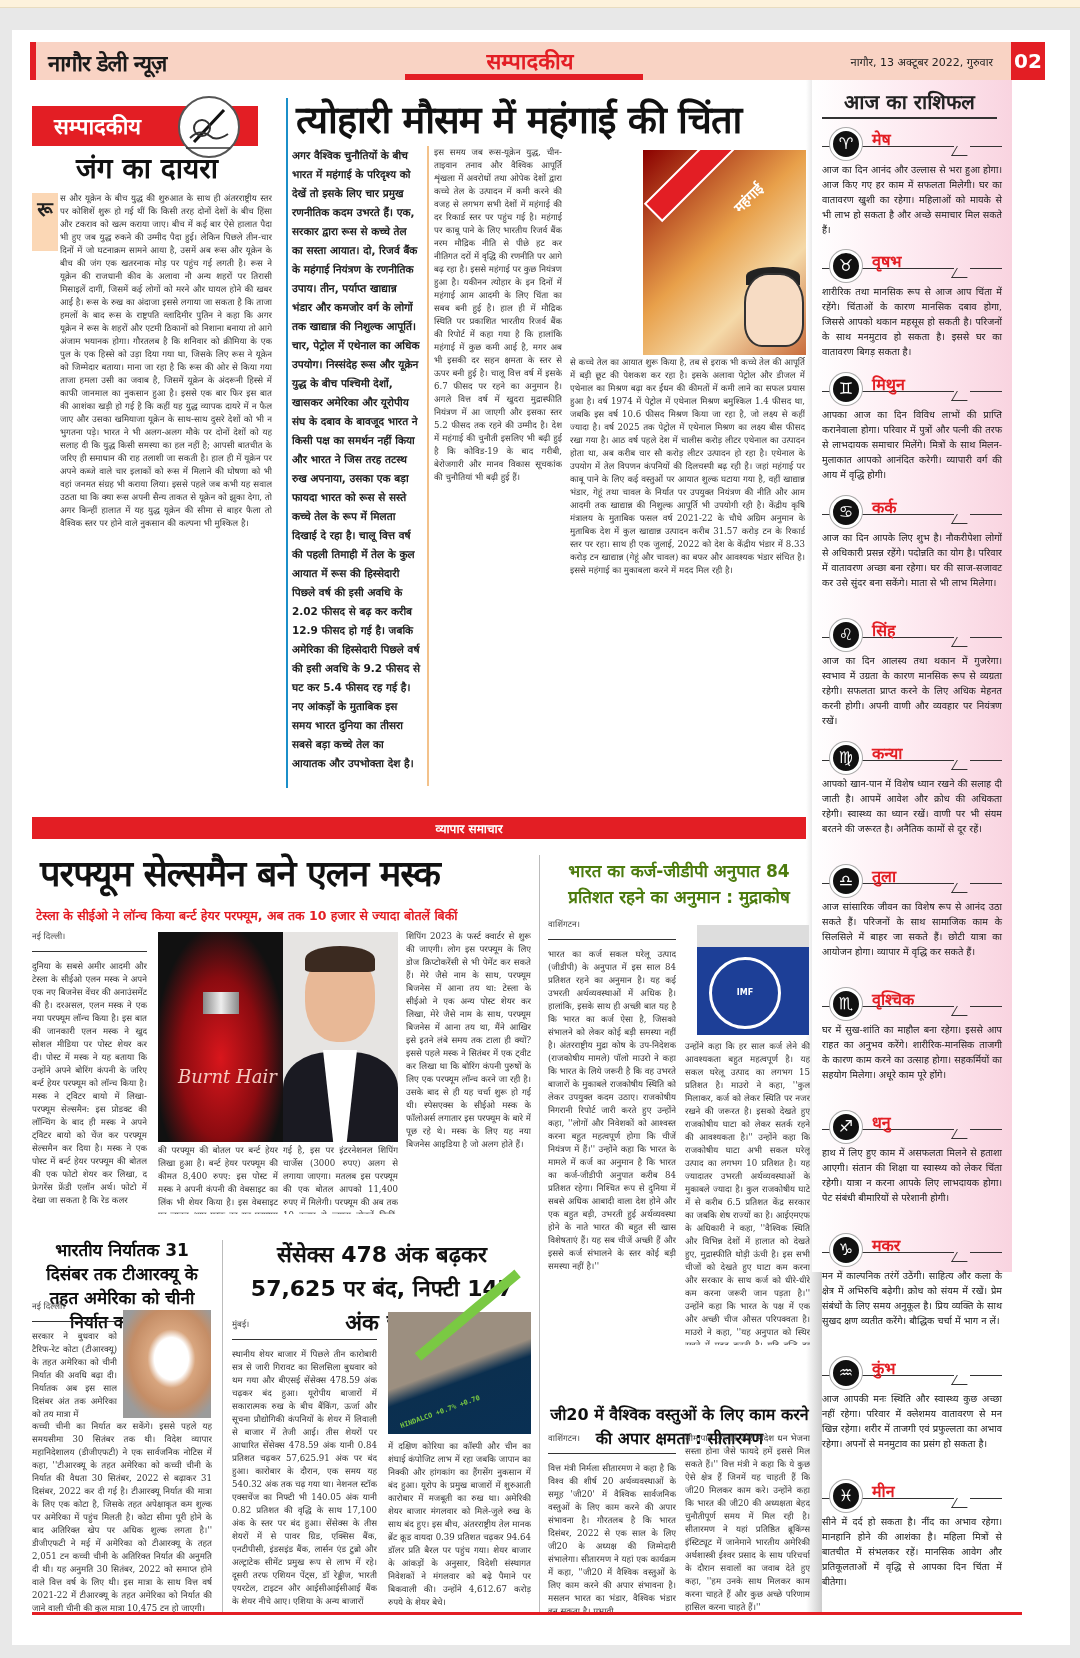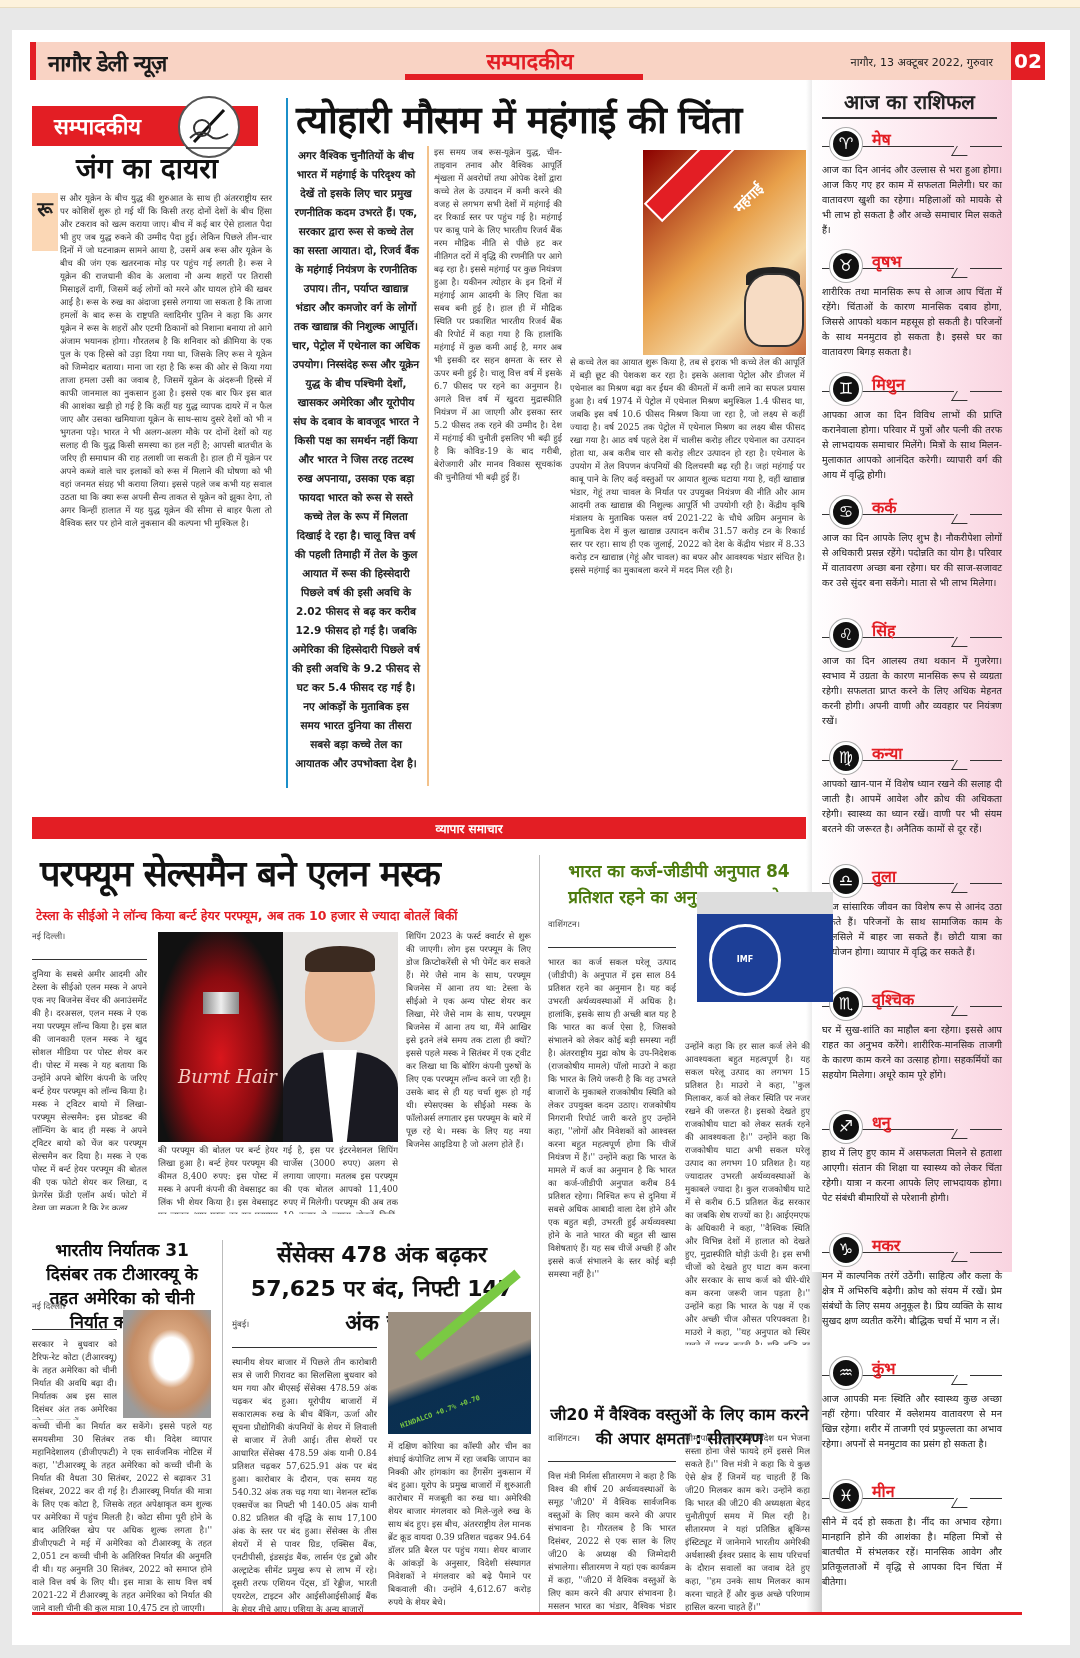--- a/index.html
+++ b/index.html
@@ -16,21 +16,21 @@
 
 .ed-banner{position:absolute;left:32px;top:106px;width:226px;height:40px;background:#e31e24}
 .ed-banner span{position:absolute;left:22px;top:4px;color:#fff;font:bold 22px "DejaVu Sans",sans-serif}
 .pen-icon{position:absolute;left:178px;top:96px;width:62px;height:62px;border-radius:50%;background:#fff;border:2px solid #555}
 .ed-title{position:absolute;left:32px;top:148px;width:230px;text-align:center;font:bold 28px "DejaVu Sans",sans-serif;color:#111}
 .dropcap{position:absolute;left:32px;top:193px;width:26px;height:58px;background:#fbd7b5;font:bold 20px "DejaVu Sans",sans-serif;text-align:center;padding-top:2px;color:#222}
 .body-text{font:8.6px/13px "DejaVu Serif",serif;color:#333;text-align:justify;overflow:hidden}
 .col-ed{position:absolute;left:60px;top:192px;width:212px;height:600px}
 .vline-blue{position:absolute;left:286px;top:98px;width:2px;height:690px;background:#1b8fc9}
 .main-title{position:absolute;left:296px;top:92px;width:510px;font:bold 38px "DejaVu Sans",sans-serif;color:#111;white-space:nowrap;letter-spacing:-1px}
-.pull{position:absolute;left:292px;top:146px;width:128px;font:bold 10.5px/19px "DejaVu Sans",sans-serif;color:#222;text-align:center}
+.pull{position:absolute;left:292px;top:146px;width:128px;font:bold 10.5px/19px "DejaVu Sans",sans-serif;color:#222;text-align:left}
 .vline-tan{position:absolute;left:427px;top:146px;width:2px;height:640px;background:#f3c28b}
 .col-m1{position:absolute;left:434px;top:146px;width:128px;height:640px}
 .col-m2{position:absolute;left:570px;top:356px;width:235px;height:430px}
 .infl-img{position:absolute;left:643px;top:150px;width:165px;height:205px;background:linear-gradient(135deg,#8b0000,#e8a04a 45%,#f5d9a8 70%,#c86b3b);overflow:hidden}
 .infl-img .arrow{position:absolute;left:10px;top:50px;width:190px;height:26px;background:#e31e24;transform:rotate(-45deg);transform-origin:left center;border:2px solid #fff}
 .infl-img .lbl{position:absolute;left:88px;top:38px;color:#fff;font:bold 14px "DejaVu Sans",sans-serif;transform:rotate(-45deg)}
 .infl-img .face{position:absolute;right:4px;bottom:8px;width:60px;height:74px;background:#f7dcc4;border-radius:40% 40% 30% 30%;border:2px solid #333}
 .infl-img .hair{position:absolute;right:8px;bottom:70px;width:54px;height:18px;background:#222;border-radius:50% 50% 0 0}
 
 .rashi{position:absolute;left:812px;top:80px;width:200px;height:1192px;background:linear-gradient(90deg,#fff 0%,#fde6ee 60%,#f9d4e0 100%)}
@@ -42,37 +42,37 @@
 .sign .line2{position:absolute;left:148px;top:18px;width:32px;height:1px;background:#333}
 .sign .notch{position:absolute;left:132px;top:18px;width:16px;height:10px;border-left:1px solid #333;border-bottom:1px solid #333;transform:skewX(-30deg)}
 .sign .ico{position:absolute;left:8px;top:0;width:32px;height:32px;border-radius:50%;background:#111;border:3px solid #fff;box-shadow:0 0 0 1px #aaa;color:#fff;font:16px "DejaVu Sans",sans-serif;text-align:center;line-height:26px}
 .sign .name{position:absolute;left:50px;top:0;font:bold 16px "DejaVu Sans",sans-serif;color:#e31e24;background:transparent}
 .sign p{font:9.5px/15px "DejaVu Serif",serif;color:#222;text-align:justify;margin-top:0}
 
 .biz-band{position:absolute;left:32px;top:817px;width:774px;height:22px;background:#e31e24}
 .biz-band span{position:absolute;left:0;width:774px;text-align:center;top:3px;color:#fff;font:bold 12px "DejaVu Sans",sans-serif;padding-left:100px}
 .musk-title{position:absolute;left:40px;top:848px;width:500px;font:bold 36px "DejaVu Sans",sans-serif;color:#111;white-space:nowrap;letter-spacing:-1px}
 .musk-sub{position:absolute;left:36px;top:907px;width:510px;font:bold 12.5px "DejaVu Sans",sans-serif;color:#e31e24;white-space:nowrap}
-.dateline{font:8.5px "DejaVu Serif",serif;color:#444;border-bottom:1px solid #333;padding-bottom:18px;margin-bottom:8px}
+.dateline{font:8.5px "DejaVu Serif",serif;color:#444;border-bottom:1px solid #333;padding-bottom:10px;margin-bottom:8px}
 .col-a{position:absolute;left:32px;top:930px;width:115px;height:280px}
 .perf-img{position:absolute;left:158px;top:932px;width:125px;height:210px;background:radial-gradient(ellipse at 50% 60%,#d9161c 0%,#8a0b10 45%,#111 75%)}
 .perf-img .neck{position:absolute;left:45px;top:60px;width:36px;height:22px;background:linear-gradient(90deg,#888,#eee,#888)}
 .perf-img .script{position:absolute;left:20px;top:136px;font:italic 18px "DejaVu Serif",serif;color:#f5cbc0;line-height:18px}
 .musk-img{position:absolute;left:283px;top:932px;width:115px;height:210px;background:#e6e4e2;overflow:hidden}
 .musk-img .head{position:absolute;left:22px;top:20px;width:70px;height:90px;background:#e8b896;border-radius:45%}
 .musk-img .hair{position:absolute;left:22px;top:14px;width:70px;height:26px;background:#3b2a20;border-radius:50% 50% 10% 10%}
 .musk-img .suit{position:absolute;left:0;top:120px;width:115px;height:90px;background:#1a1a22;border-radius:40% 40% 0 0}
 .musk-img .shirt{position:absolute;left:40px;top:118px;width:34px;height:92px;background:#fff;clip-path:polygon(0 0,100% 0,70% 100%,30% 100%)}
 .col-b{position:absolute;left:158px;top:1144px;width:120px;height:70px}
 .col-c{position:absolute;left:283px;top:1144px;width:115px;height:70px}
 .col-d{position:absolute;left:406px;top:930px;width:125px;height:280px}
 .vsep{position:absolute;width:1px;background:#bbb}
 .imf-title{position:absolute;left:548px;top:858px;width:262px;text-align:center;font:bold 17px/26px "DejaVu Sans",sans-serif;color:#4d7c0f}
 .col-e{position:absolute;left:548px;top:918px;width:128px;height:425px}
-.imf-img{position:absolute;left:697px;top:892px;width:136px;height:110px;background:linear-gradient(180deg,#ddd 0 20%,#1d3f97 20%)}
+.imf-img{position:absolute;left:697px;top:925px;width:112px;height:110px;background:linear-gradient(180deg,#ddd 0 20%,#1d3f97 20%)}
 .imf-img .seal{position:absolute;left:12px;top:32px;width:72px;height:72px;border-radius:50%;border:3px solid #fff;color:#fff;font:bold 8px "DejaVu Sans",sans-serif;text-align:center;line-height:66px}
 .col-f{position:absolute;left:685px;top:1040px;width:125px;height:305px}
 .g20-title{position:absolute;left:542px;top:1403px;width:275px;text-align:center;font:bold 16px/24px "DejaVu Sans",sans-serif;color:#111}
 .col-g{position:absolute;left:548px;top:1432px;width:128px;height:180px}
 .col-h{position:absolute;left:685px;top:1432px;width:125px;height:180px}
 
 .sugar-title{position:absolute;left:32px;top:1238px;width:180px;text-align:center;font:bold 17px/24px "DejaVu Sans",sans-serif;color:#111}
 .sugar-img{position:absolute;left:123px;top:1310px;width:88px;height:108px;background:radial-gradient(ellipse at 55% 45%,#fff 0 25%,#d8a57e 35%,#c48d66 60%,#9b9b9b 80%)}
 .col-s1{position:absolute;left:32px;top:1300px;width:85px;height:120px}
 .col-s2{position:absolute;left:32px;top:1420px;width:180px;height:192px}

